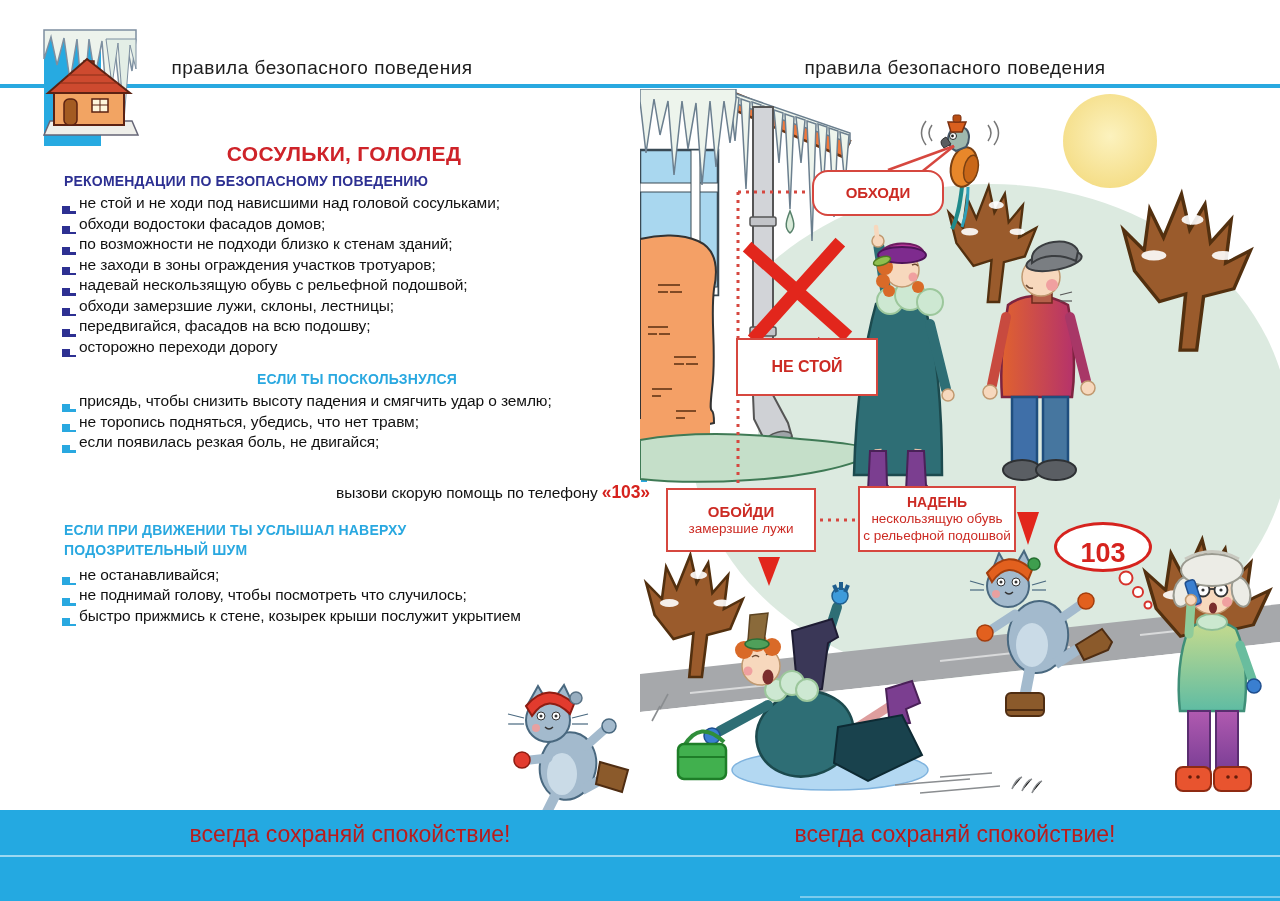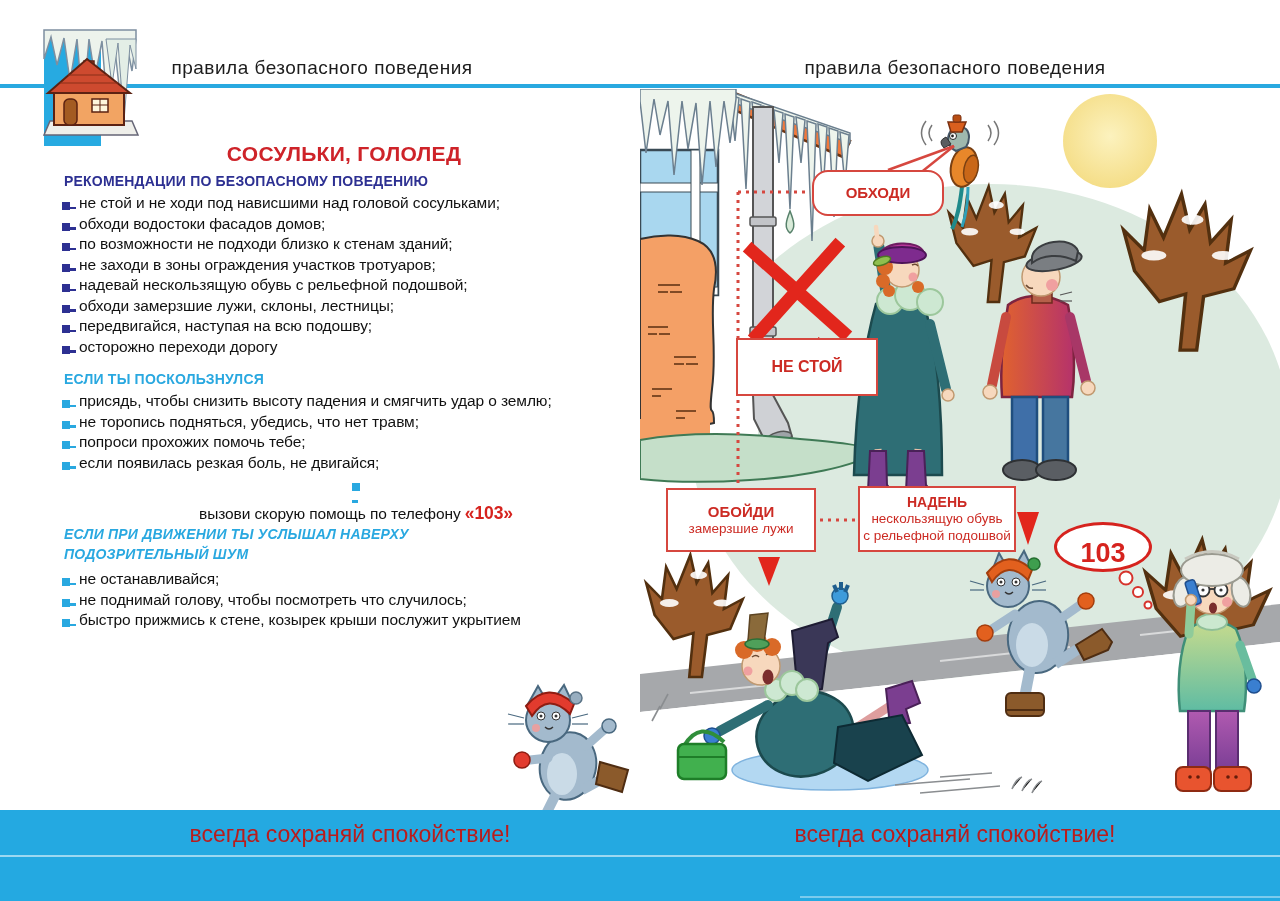--- a/index.html
+++ b/index.html
@@ -7,24 +7,24 @@
         font-family:"Liberation Sans",sans-serif;margin:0 auto;}
   .abs{position:absolute;}
   
   .hdr{position:absolute;top:57px;width:380px;text-align:center;font-size:19px;color:#1c1c1c;letter-spacing:.5px;}
   .blue-line{position:absolute;left:0;top:84px;width:1280px;height:4px;background:#29A9E0;}
   
   .content{position:absolute;left:38px;top:142px;width:612px;}
   .doc-title{text-align:center;font-size:21px;font-weight:bold;color:#CE2329;margin:0 0 7px 0;letter-spacing:.3px;}
   .sec-h{font-size:14px;font-weight:bold;margin:0 0 4px 26px;letter-spacing:.2px;}
   .sec-h.navy{color:#2D3092;}
-  .sec-h.cyan{color:#29A8E0;margin-top:14px;}
-  .sec-h.cyan3{color:#29A8E0;line-height:20px;margin-bottom:5px;font-style:italic;}
+  .sec-h.cyan{color:#29A8E0;margin-top:14px;text-align:center;}
+  .sec-h.cyan3{color:#29A8E0;margin-top:16px;line-height:20px;margin-bottom:5px;}
   .ul{margin:0;padding:0;list-style:none;}
-  .li{display:flex;align-items:center;line-height:20.5px;font-size:15.5px;color:#111;letter-spacing:-.1px;padding-left:24px;}
+  .li{display:flex;align-items:flex-end;line-height:20.5px;font-size:15.5px;color:#111;letter-spacing:-.1px;padding-left:24px;}
   .li .bq{flex:0 0 auto;width:8px;height:8px;margin-top:6px;background:var(--bc);}
   .li .bd{flex:0 0 auto;width:6px;height:2.5px;margin:9px 3px 0 0;background:var(--bc);}
   .ul1{--bc:#2D3092;}
   .ul2,.ul3{--bc:#29A8E0;}
   .hl103{font-weight:bold;color:#D6231E;font-size:17.5px;}
   .li.gap{margin-top:4px;flex-direction:column;}
   
   .callout{position:absolute;background:#fff;border:2px solid #D6473F;color:#CC2B24;text-align:center;
            display:flex;flex-direction:column;justify-content:center;line-height:1.22;z-index:5;}
   .callout .b{font-weight:bold;font-size:15px;}
@@ -98,45 +98,40 @@
           <span>надевай нескользящую обувь с рельефной подошвой;</span>
         </li>
       <li class="li">
           <span class="bq"></span>
           <span class="bd"></span>
           <span>обходи замерзшие лужи, склоны, лестницы;</span>
         </li>
       <li class="li">
           <span class="bq"></span>
           <span class="bd"></span>
-          <span>передвигайся, наступая на всю подошву;</span>
+          <span>передвигайся, фасадов на всю подошву;</span>
         </li>
       <li class="li">
           <span class="bq"></span>
           <span class="bd"></span>
           <span>осторожно переходи дорогу</span>
         </li>
     </ul>
 
     <div class="sec-h cyan">ЕСЛИ ТЫ ПОСКОЛЬЗНУЛСЯ</div>
     <ul class="ul ul2">
       <li class="li">
           <span class="bq"></span>
           <span class="bd"></span>
           <span>присядь, чтобы снизить высоту падения и смягчить удар о землю;</span>
         </li>
       <li class="li">
           <span class="bq"></span>
           <span class="bd"></span>
           <span>не торопись подняться, убедись, что нет травм;</span>
-        </li>
-      <li class="li">
-          <span class="bq"></span>
-          <span class="bd"></span>
-          <span>попроси прохожих помочь тебе;</span>
         </li>
       <li class="li">
           <span class="bq"></span>
           <span class="bd"></span>
           <span>если появилась резкая боль, не двигайся;</span>
         </li>
       <li class="li gap">
           <span class="bq"></span>
           <span class="bd"></span>
         <span><span>вызови скорую помощь по телефону </span><span class="hl103">«103»</span></span>

